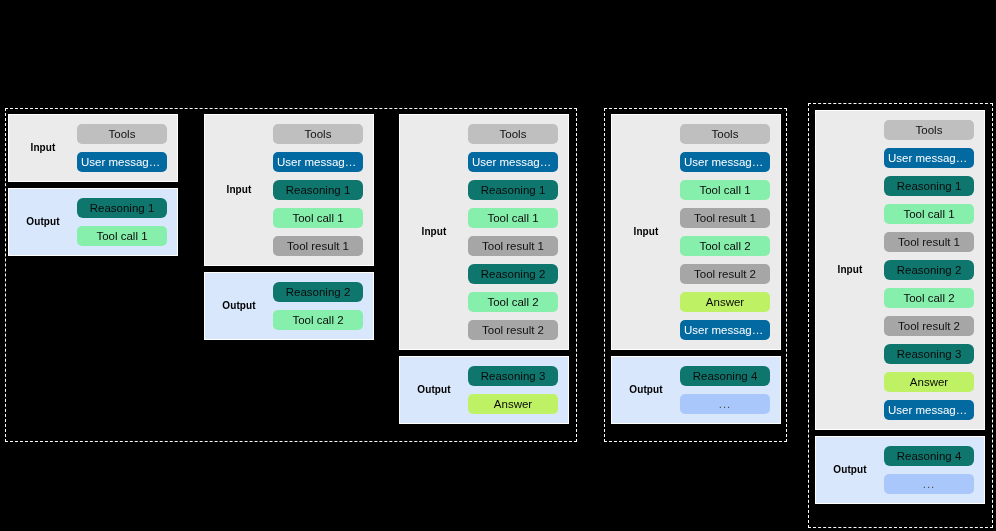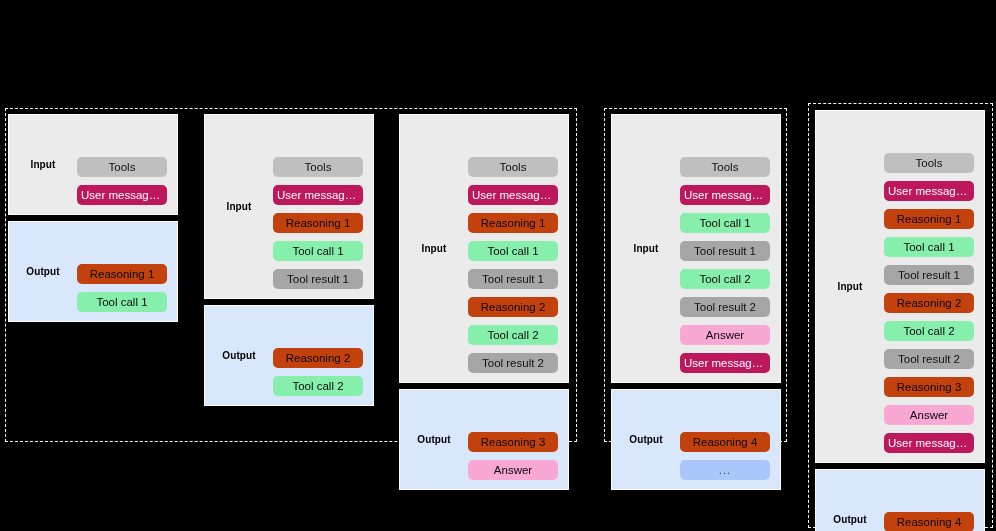--- a/index.html
+++ b/index.html
@@ -56,43 +56,42 @@
     letter-spacing: 0.1px;
     line-height: 1;
   }
 
   .chips {
     flex: 1 1 auto;
     display: flex;
     flex-direction: column;
     gap: 8px;
     min-width: 0;
-    margin-top: 33px;
   }
 
   .chip {
     height: 20px;
     line-height: 20px;
     border-radius: 5px;
     text-align: center;
     font-size: 11.5px;
     white-space: nowrap;
     overflow: hidden;
     text-overflow: ellipsis;
     padding: 0 4px;
     box-sizing: border-box;
   }
 
   
   .chip.tools        { background: #bfbfbf; color: #111111; }
-  .chip.user         { background: #be185d; color: #ffffff; }
-  .chip.reasoning    { background: #c2410c; color: #0a0a0a; }
+  .chip.user         { background: #0369a1; color: #ffffff; }
+  .chip.reasoning    { background: #0f766e; color: #0a0a0a; border-radius: 6px; }
   .chip.toolcall     { background: #86efac; color: #0a0a0a; }
   .chip.toolresult   { background: #a6a6a6; color: #111111; text-align: center; }
-  .chip.answer       { background: #f9a8d4; color: #0a0a0a; }
+  .chip.answer       { background: #bef264; color: #0a0a0a; }
   .chip.ellipsis     { background: #aac7fb; color: #4a4a4a; letter-spacing: 1px; }
 </style>
 </head>
 <body>
 
 <div class="group-box" style="left:5px; top:108px; width:572px; height:334px;"></div>
 <div class="group-box" style="left:604px; top:108px; width:183px; height:334px;"></div>
 <div class="group-box" style="left:808px; top:103px; width:185px; height:425px;"></div>
 
 <div class="turn" style="left:8px; top:114px; width:170px;">

